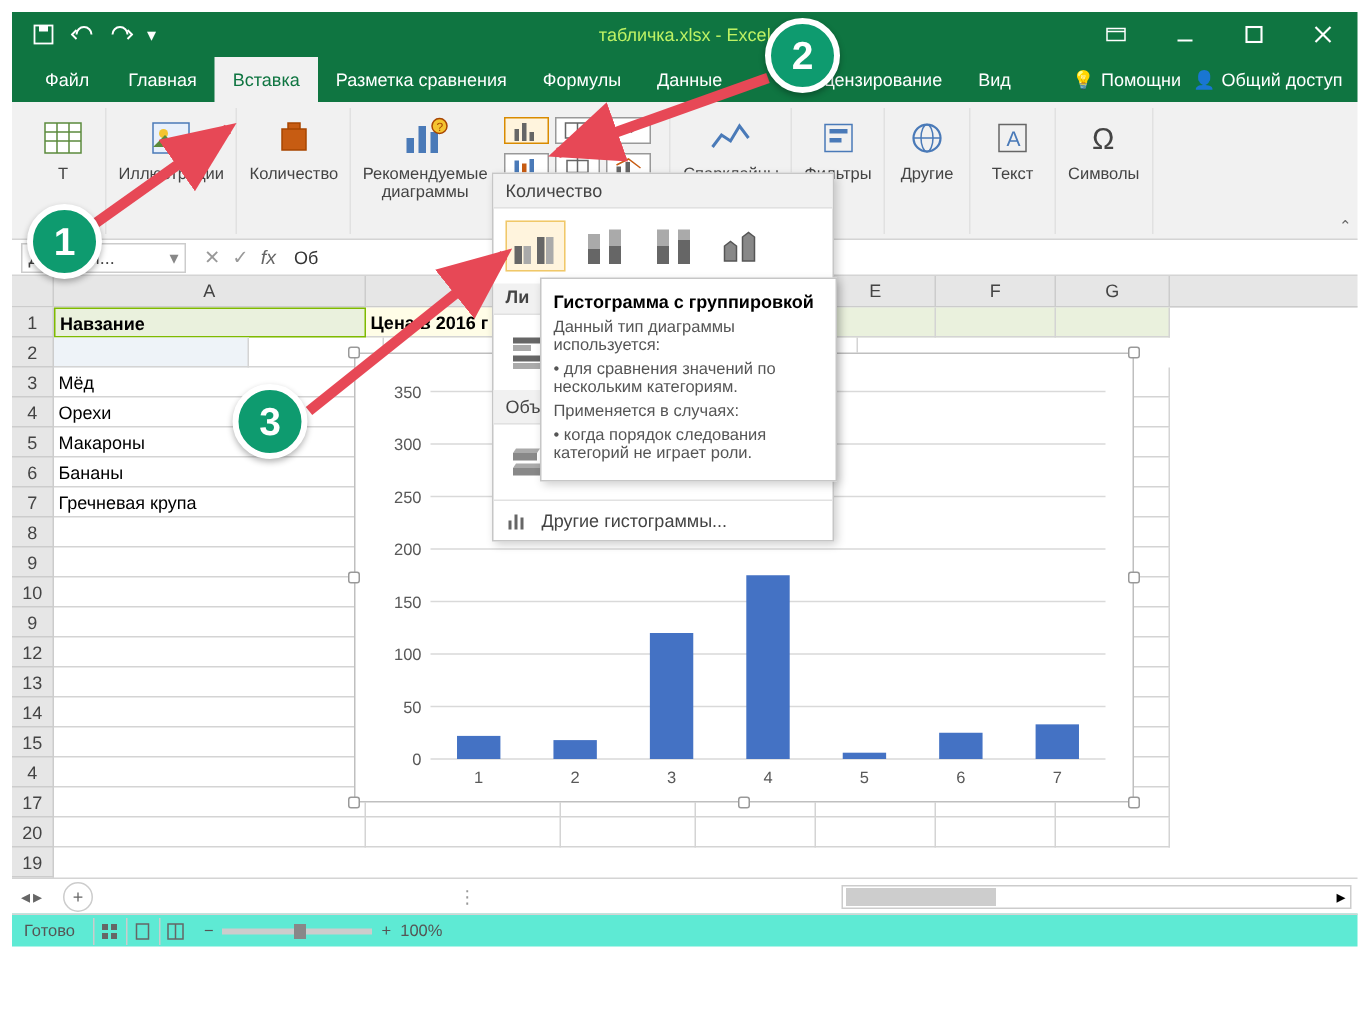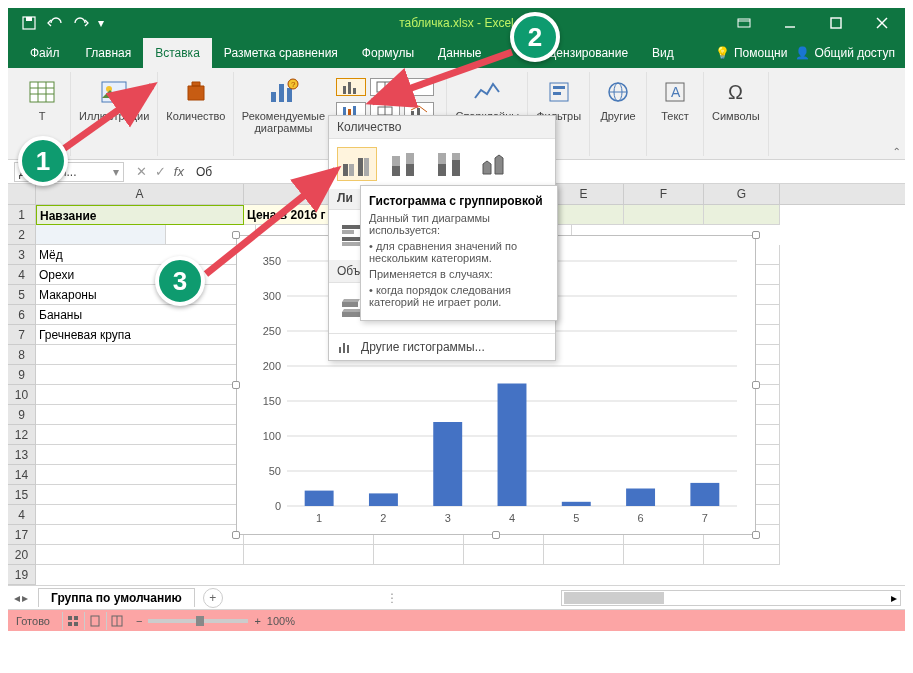--- a/index.html
+++ b/index.html
@@ -55,21 +55,21 @@
 .arrow { position: absolute; z-index: 35; }
 .ribbon-chart-row { display: flex; gap: 4px; padding: 2px; }
 .mini-chart { width: 30px; height: 18px; border: 1px solid #999; background: #fff; display:flex; align-items:flex-end; justify-content:center; gap:1px; padding:1px; }
 .mini-chart.active { border: 1px solid #d98b00; background: #fff4dd; }
 .sheet-tabs { height: 24px; background: #fff; border-top: 1px solid #d4d4d4; display: flex; align-items: center; margin: 0 8px; font-size: 12px; }
 .tab-nav { display: flex; gap: 2px; padding: 0 6px; color: #666; }
 .sheet-tab { border: 1px solid #ccc; border-bottom: none; padding: 2px 12px; background: #fff; font-weight: bold; margin-left: 4px; }
 .add-sheet { width: 20px; height: 20px; border: 1px solid #ccc; border-radius: 50%; margin-left: 8px; display: flex; align-items: center; justify-content: center; color: #666; }
 .hscroll { margin-left: auto; width: 340px; height: 16px; border: 1px solid #ccc; display: flex; align-items: center; position: relative; margin-right: 4px; }
 .hscroll-thumb { position:absolute; left: 2px; width: 100px; height: 12px; background: #cdcdcd; }
-.statusbar { height: 22px; background: #fca5a5; border-top: 1px solid #d4d4d4; display: flex; align-items: center; font-size: 11px; color: #555; padding: 0 8px; margin: 0 8px 8px 8px; }
+.statusbar { height: 22px; background: #5eead4; border-top: 1px solid #d4d4d4; display: flex; align-items: center; font-size: 11px; color: #555; padding: 0 8px; margin: 0 8px 8px 8px; }
 .status-stats { margin-left: auto; display: flex; gap: 12px; }
 .view-btns { display: flex; gap: 0; margin-left: 12px; }
 .view-btn { width: 22px; height: 18px; border-left: 1px solid #ccc; display:flex; align-items:center; justify-content:center; }
 .zoom { display: flex; align-items: center; gap: 6px; margin-left: 8px; }
 .zoom-slider { width: 100px; height: 4px; background: #ccc; position: relative; }
 .zoom-thumb { position:absolute; left: 48px; top: -3px; width: 8px; height: 10px; background: #888; }
 svg { display: block; }
 </style>
 </head>
 <body>
@@ -719,21 +719,20 @@
       </marker>
     </defs>
   <line x1="8" y1="112" x2="138" y2="8" stroke="#e74856" stroke-width="7" marker-end="url(#ah3)"></line>
 </svg>
 
 <div class="sheet-tabs">
   <div class="tab-nav">
     <span>◂</span>
     <span>▸</span>
   </div>
-  <div class="sheet-tab">Группа по умолчанию</div>
   <div class="add-sheet">+</div>
   <div style="flex:1; display:flex; justify-content:center; color:#999;">⋮</div>
   <div class="hscroll">
     <span style="padding:0 3px;">◂</span>
     <div class="hscroll-thumb"></div>
     <span style="margin-left:auto; padding:0 3px;">▸</span>
   </div>
 </div>
 
 <div class="statusbar">

